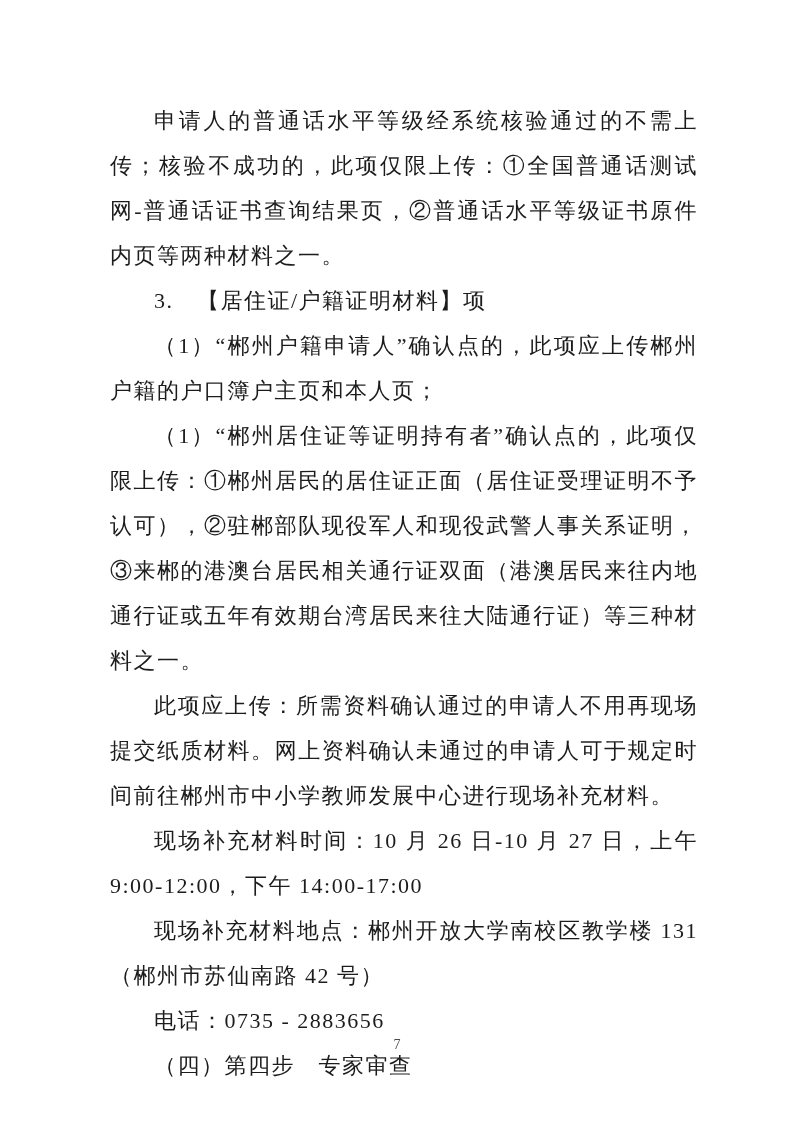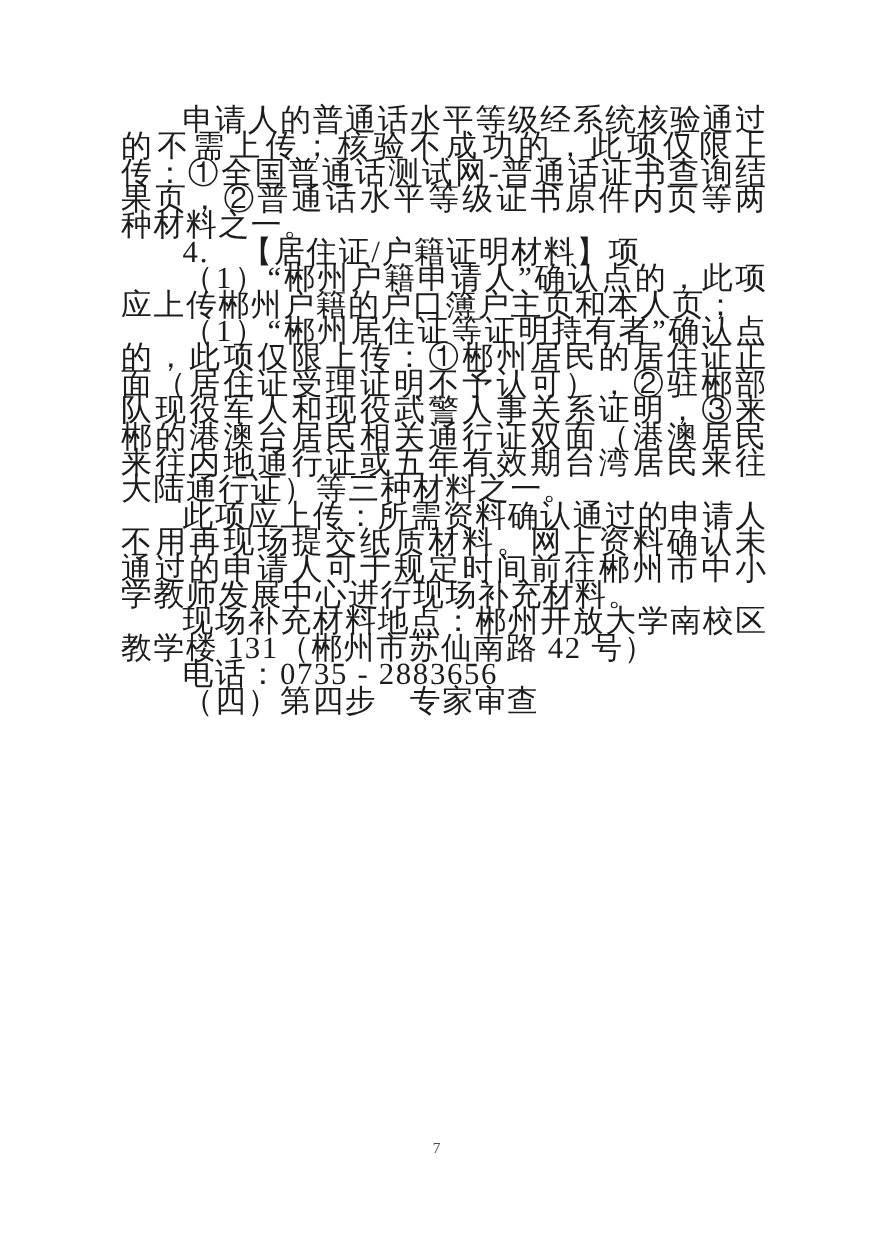--- a/index.html
+++ b/index.html
@@ -18,22 +18,22 @@
   }
   .doc-body {
     position: absolute;
     left: 110px;
     top: 98px;
     width: 588px;
   }
   .para {
     margin: 0;
     padding: 0;
-    font-size: 28px;
-    line-height: 24px;
+    font-size: 22px;
+    line-height: 45px;
     letter-spacing: 1.5px;
     text-align: justify;
     text-justify: inter-character;
     text-indent: 2em;
     word-break: break-all;
   }
   .para.heading {
     font-weight: normal;
   }
   .page-number {
@@ -47,22 +47,23 @@
     color: #4a4a4a;
     font-family: "Liberation Serif", "DejaVu Serif", serif;
   }
 </style>
 </head>
 <body>
 
 <div class="page">
   <div class="doc-body" id="doc-body">
       <p class="para">申请人的普通话水平等级经系统核验通过的不需上传；核验不成功的，此项仅限上传：①全国普通话测试网-普通话证书查询结果页，②普通话水平等级证书原件内页等两种材料之一。</p>
-      <p class="para">4.　【居住证/户籍证明材料】项</p>
+      <p class="para">3.　【居住证/户籍证明材料】项</p>
       <p class="para">（1）“郴州户籍申请人”确认点的，此项应上传郴州户籍的户口簿户主页和本人页；</p>
       <p class="para">（1）“郴州居住证等证明持有者”确认点的，此项仅限上传：①郴州居民的居住证正面（居住证受理证明不予认可），②驻郴部队现役军人和现役武警人事关系证明，③来郴的港澳台居民相关通行证双面（港澳居民来往内地通行证或五年有效期台湾居民来往大陆通行证）等三种材料之一。</p>
       <p class="para">此项应上传：所需资料确认通过的申请人不用再现场提交纸质材料。网上资料确认未通过的申请人可于规定时间前往郴州市中小学教师发展中心进行现场补充材料。</p>
+      <p class="para">现场补充材料时间：10 月 26 日-10 月 27 日，上午 9:00-12:00，下午 14:00-17:00</p>
       <p class="para">现场补充材料地点：郴州开放大学南校区教学楼 131（郴州市苏仙南路 42 号）</p>
       <p class="para">电话：0735 - 2883656</p>
       <p class="para heading">（四）第四步　专家审查</p>
     </div>
   <div class="page-number">7</div>
 </div>
 
 </body></html>

